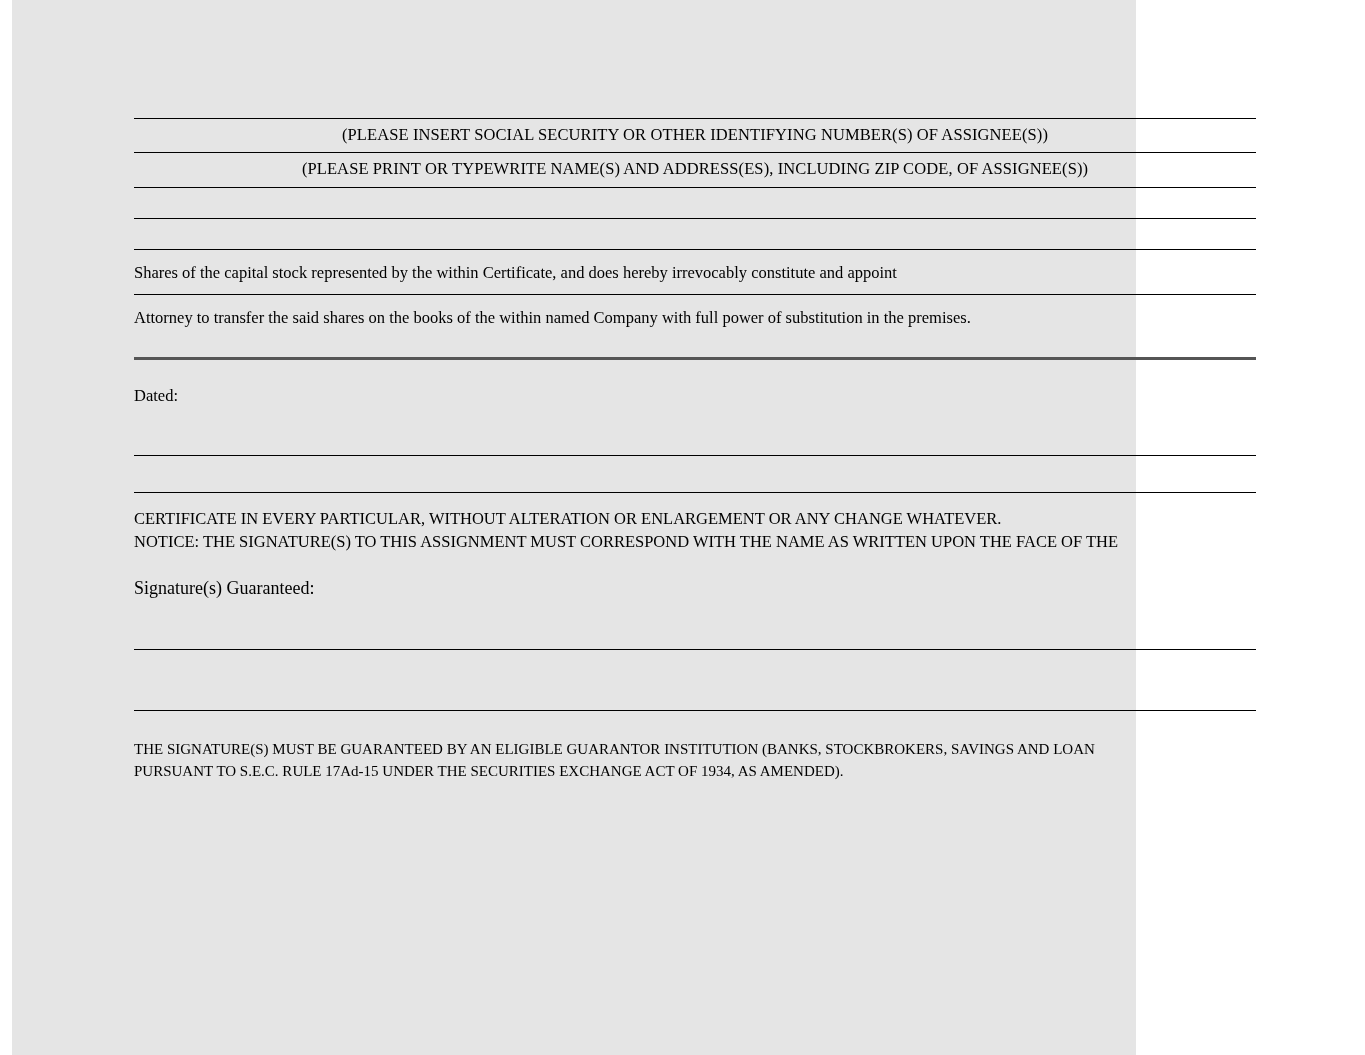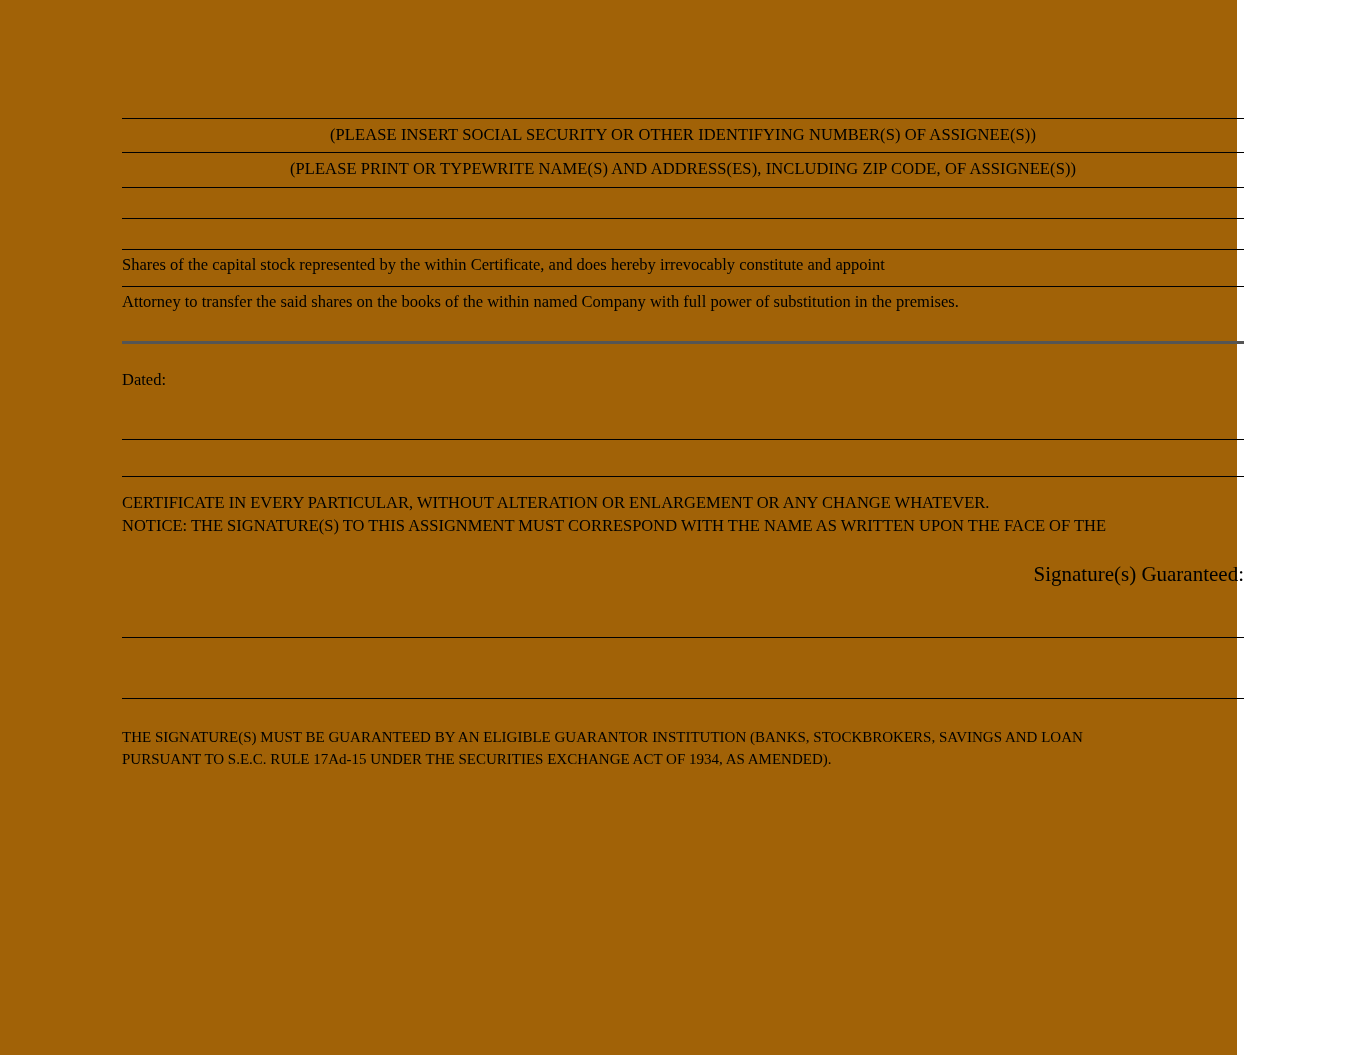--- a/index.html
+++ b/index.html
@@ -10,25 +10,25 @@
   body {
     width: 1365px;
     height: 1055px;
     font-family: "Liberation Serif", serif;
     color: #000000;
     position: relative;
     overflow: hidden;
   }
   .page {
     position: absolute;
-    left: 0;
+    left: 12px;
     top: 0;
-    width: 1237px;
+    width: 1124px;
     height: 1055px;
-    background: #a16207;
+    background: #e5e5e5;
   }
   .content {
     position: absolute;
     left: 122px;
     top: 118px;
     width: 1122px;
   }
 
   
   .rule {
@@ -53,39 +53,39 @@
     padding: 5px 0 6px 0;
     letter-spacing: 0.1px;
   }
 
   .gap-lg { height: 30px; }
 
   .line-label {
     font-size: 16.5px;
     line-height: 1.4;
     padding: 3px 0 10px 0;
+    margin-top: 8px;
   }
 
   .block-notice {
     font-size: 16.5px;
     line-height: 1.42;
     padding-top: 14px;
   }
 
   .dated {
     font-size: 16.5px;
     line-height: 1.4;
     padding-top: 24px;
   }
 
   .sig-block {
-    font-size: 21px;
+    font-size: 18px;
     line-height: 1.42;
     padding-top: 22px;
-    text-align: right;
   }
 
   .footer-note {
     font-size: 15px;
     line-height: 1.42;
     padding-top: 28px;
   }
 
   .spacer-48 { height: 48px; }
   .spacer-60 { height: 60px; }

